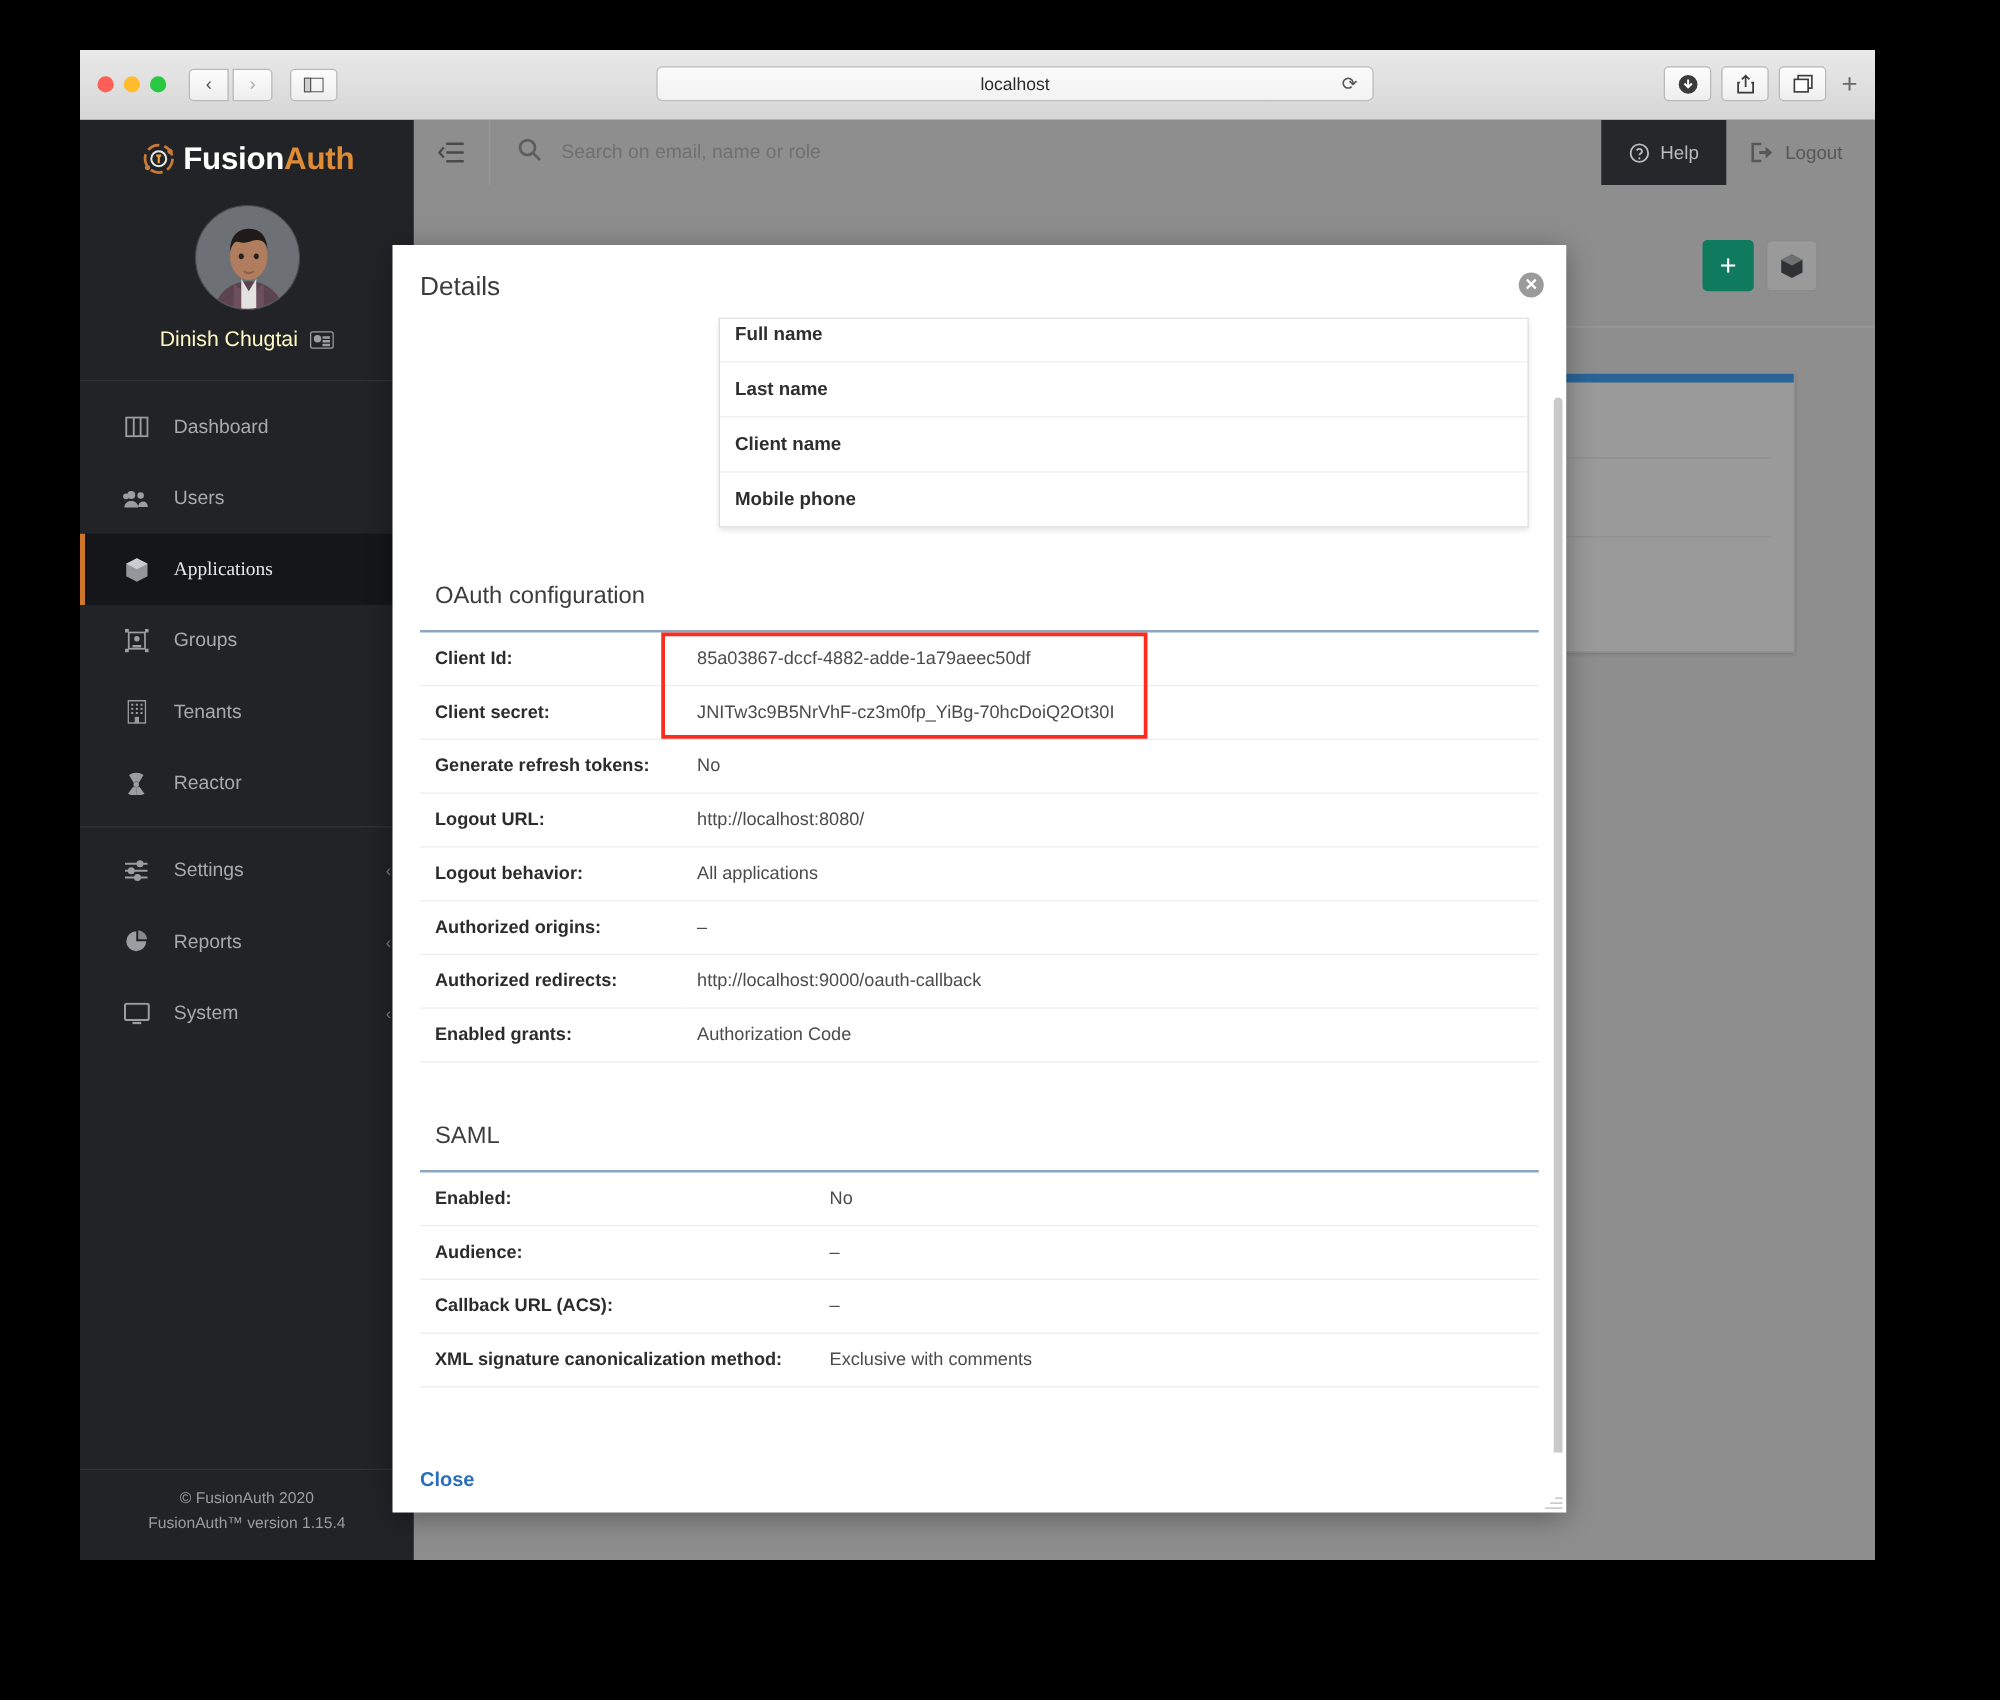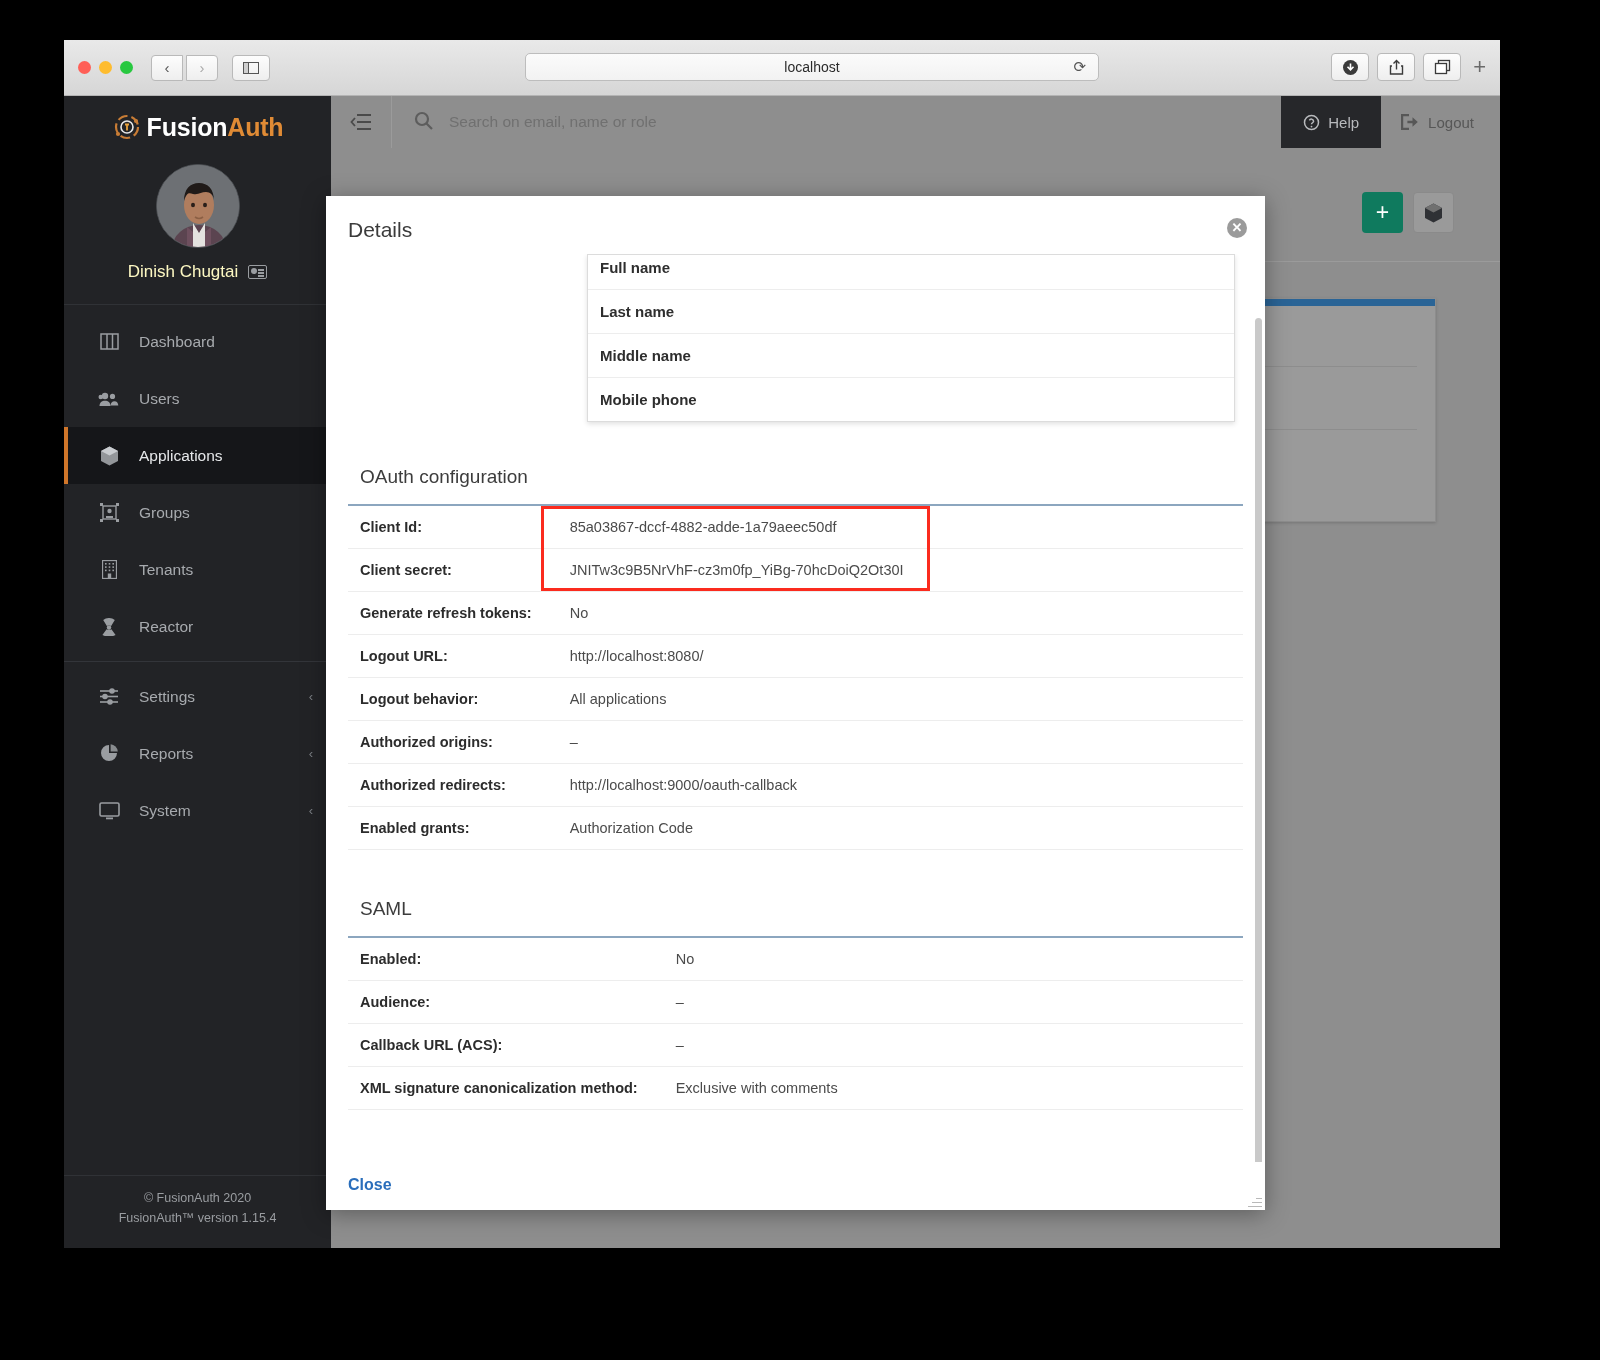--- a/index.html
+++ b/index.html
@@ -163,20 +163,21 @@
     height: 57px;
     display: flex; align-items: center;
     padding-left: 34px;
     font-size: 15.5px;
     color: #a7aaae;
     position: relative;
   }
   .nav-item.active {
     background: #151619;
     color: #e6e8ea;
+    font-family: Liberation Serif, serif;
   }
   .nav-item.active::before {
     content: '';
     position: absolute; left: 0; top: 0; bottom: 0;
     width: 4px; background: #d0762a;
   }
   .nav-icon {
     width: 22px; margin-right: 19px;
     display: flex; align-items: center; justify-content: center;
     color: #9a9da1;
@@ -281,21 +282,21 @@
   .highlight-box {
     position: absolute;
     border: 3px solid #fb2b1e;
     border-radius: 2px;
     pointer-events: none;
   }
 
   
   .modal {
     position: absolute;
-    left: 262px; top: 100px;
+    left: 250px; top: 100px;
     width: 939px; height: 1014px;
     background: #ffffff;
     box-shadow: 0 4px 22px rgba(0,0,0,0.35);
     z-index: 10;
     display: flex; flex-direction: column;
   }
   .modal-header {
     padding: 22px 26px 12px 22px;
     position: relative;
     flex: none;
@@ -720,21 +721,21 @@
       <div class="modal-header">
         <div class="modal-title">Details</div>
         <div class="modal-close">✕</div>
       </div>
 
       <div class="modal-body">
 
         <div class="dropdown-panel">
           <div class="dd-item clipped">Full name</div>
           <div class="dd-item">Last name</div>
-          <div class="dd-item">Middle name</div>
+          <div class="dd-item">Client name</div>
           <div class="dd-item">Mobile phone</div>
         </div>
 
         <div style="height:198px"></div>
 
         <div class="section-title">OAuth configuration</div>
         <div class="section-rule"></div>
 
         <div class="rel">
           <table class="kv-table">

